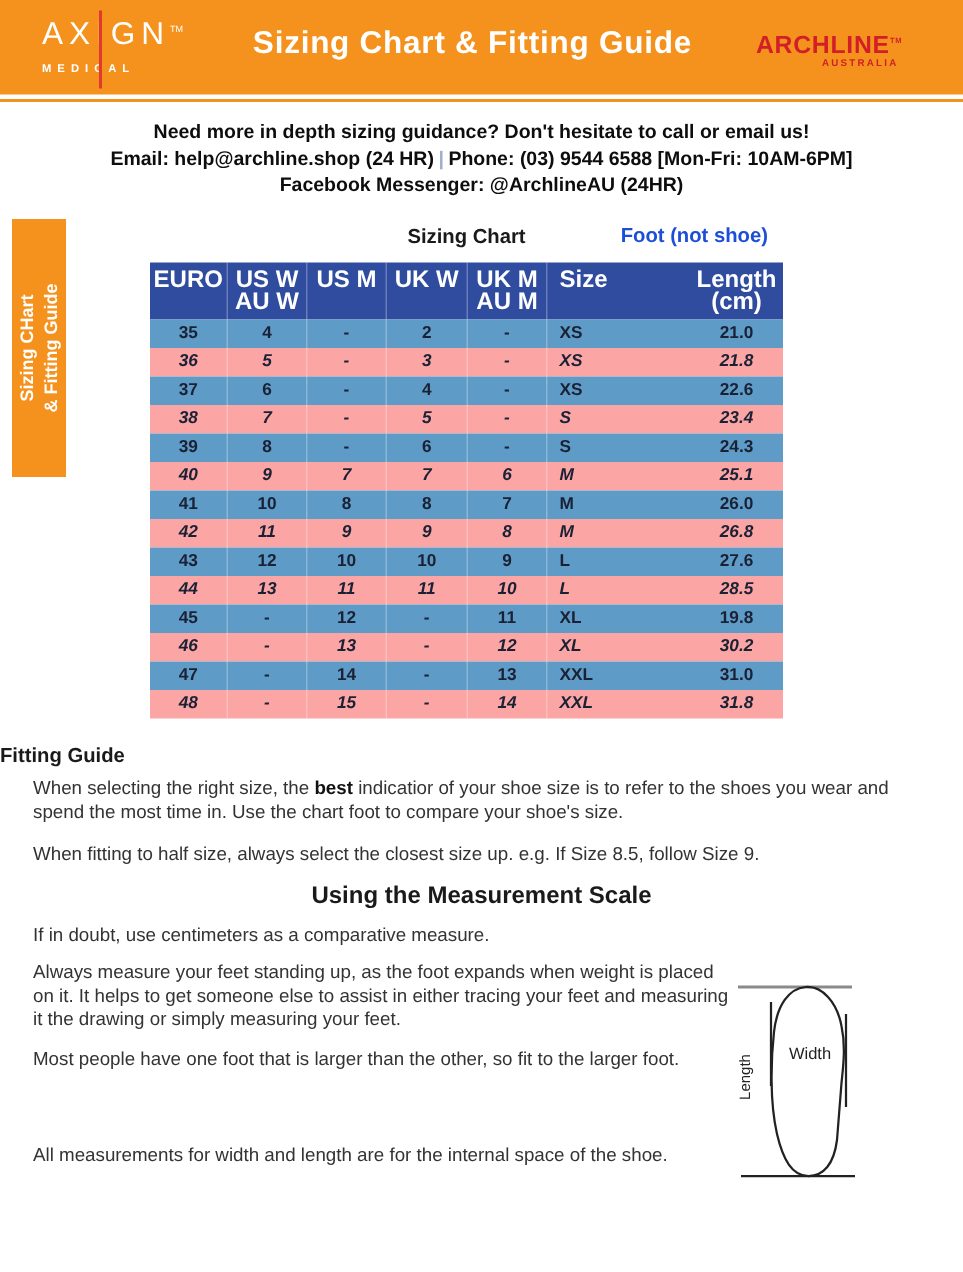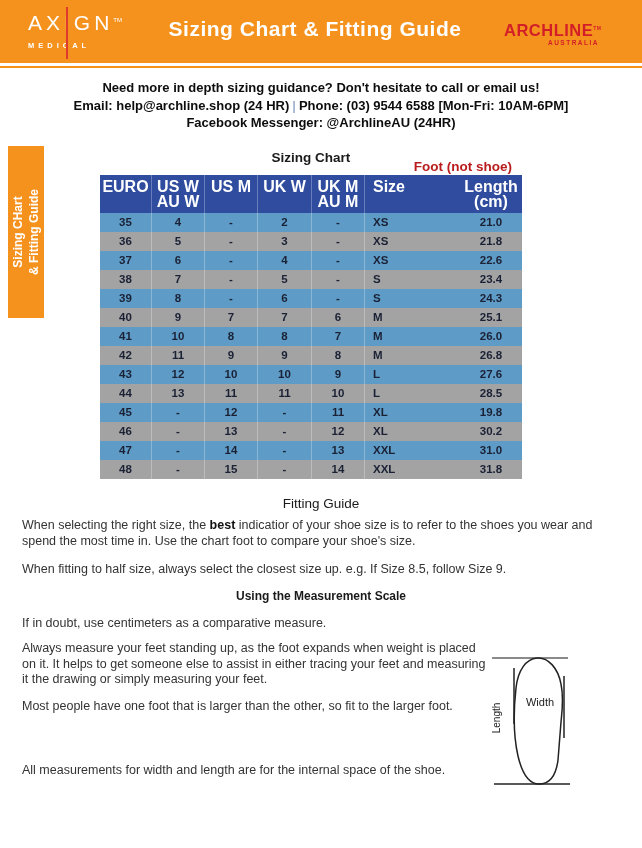--- a/index.html
+++ b/index.html
@@ -30,44 +30,44 @@
   }
   .contact .pipe{color:#9fb0cf;font-weight:700;padding:0 3px;}
   
   .side-tab{position:absolute;left:8px;top:146px;width:172px;height:36px;background:#F5921E;
     transform-origin:0 0;transform:rotate(-90deg) translateX(-172px);}
   .side-tab-inner{width:172px;height:36px;text-align:center;color:#fff;font-size:12px;
     font-weight:700;line-height:16px;padding-top:2px;box-sizing:border-box;}
   
   .chart-title{position:absolute;left:100px;top:150px;width:422px;text-align:center;
     color:#1a1a1a;font-size:13.5px;font-weight:700;}
-  .foot-note{position:absolute;left:380px;top:159px;width:132px;text-align:right;
-    color:#b91c1c;font-size:13.5px;font-weight:700;}
+  .foot-note{position:absolute;left:380px;top:149px;width:132px;text-align:right;
+    color:#1d4ed8;font-size:13.5px;font-weight:700;}
   .table{position:absolute;left:100px;top:175px;width:422px;}
   .thead{display:flex;background:#2F4C9E;height:38px;}
   .th{color:#ffffff;font-size:16px;font-weight:700;text-align:center;padding-top:4px;
     box-sizing:border-box;line-height:15px;}
   .trow{display:flex;height:19px;}
   .trow.odd{background:#5E9CC7;}
-  .trow.even{background:#a3a3a3;}
+  .trow.even{background:#fca5a5;font-style:italic;}
   .td{color:#1b2135;font-size:11.5px;font-weight:700;text-align:center;line-height:19px;
     box-sizing:border-box;}
   .c0{width:52px;}.c1{width:53px;}.c2{width:53px;}.c3{width:54px;}.c4{width:53px;}
   .c5{width:95px;text-align:left;padding-left:8px;}
   .c6{width:62px;}
   .sep{border-right:1px solid rgba(255,255,255,0.28);}
   
-  .fg-title{position:absolute;left:0;top:496px;width:642px;text-align:center;
-    color:#1a1a1a;font-size:13.5px;font-weight:400;}
+  .fg-title{position:absolute;left:0;top:496px;width:642px;
+    color:#1a1a1a;font-size:13.5px;font-weight:700;}
   .p{position:absolute;margin:0;color:#333;font-size:12.5px;line-height:15.5px;}
   .p b{color:#111;}
   .p1{left:22px;top:518px;width:600px;}
   .p2{left:22px;top:562px;width:600px;}
   .ms-title{position:absolute;left:0;top:589px;width:642px;text-align:center;
-    color:#1a1a1a;font-size:12px;font-weight:700;}
+    color:#1a1a1a;font-size:16px;font-weight:700;}
   .p3{left:22px;top:616px;width:600px;}
   .p4{left:22px;top:641px;width:465px;}
   .p5{left:22px;top:699px;width:600px;}
   .p6{left:22px;top:763px;width:600px;}
   .p7{left:22px;top:788px;width:450px;}
   
   .diagram{position:absolute;left:490px;top:646px;width:152px;height:172px;}
   .diagram svg{display:block;}
 </style>
 </head>

